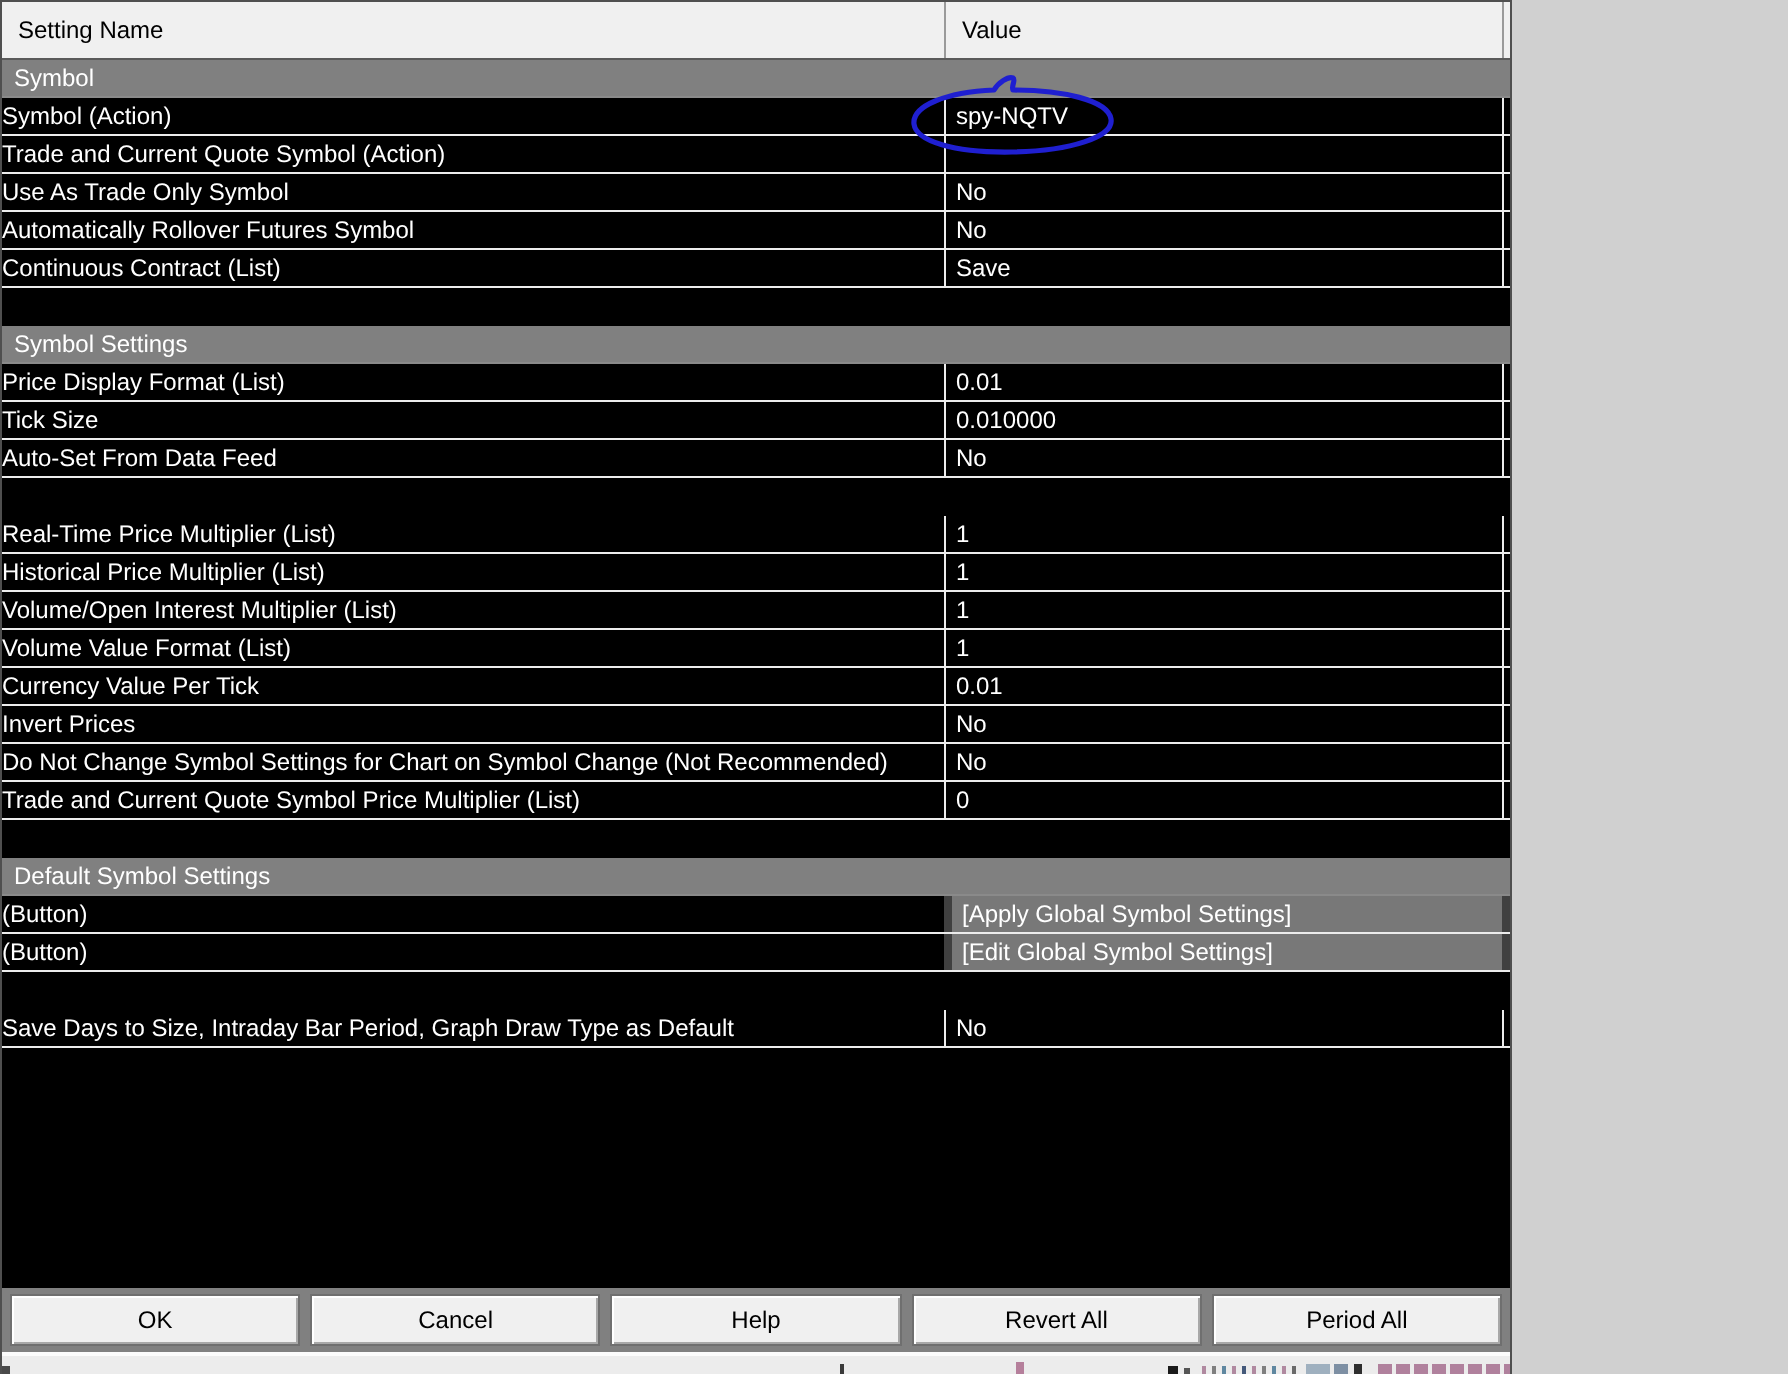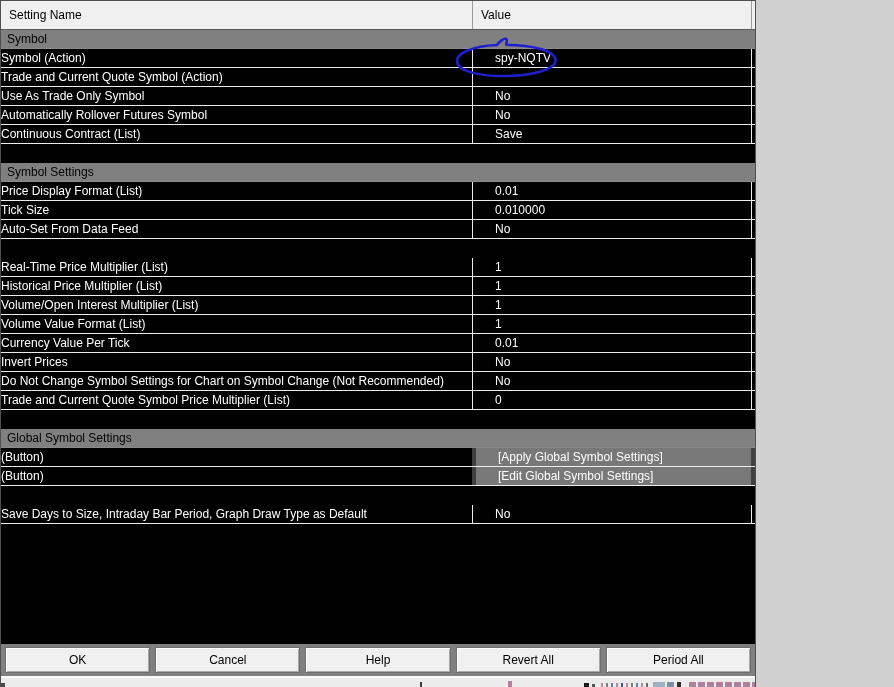--- a/index.html
+++ b/index.html
@@ -38,30 +38,30 @@
     color:#fff;
   }
   .row.item{ border-bottom:1px solid #ececec; background:#000; }
   .row.item .cell + .cell{ border-left:1px solid #ececec; }
   .cell{
     display:flex; align-items:center;
     padding-left:0;
     white-space:nowrap; overflow:visible;
     position:relative;
   }
-  .cell.val{ padding-left:22px; }
+  .cell.val{ padding-left:5px; }
 
   .row.section{
     display:block;
     background:#808080;
     border-bottom:1px solid #8a8a8a;
   }
   .row.section .section-label{
     display:flex; align-items:center; height:100%;
-    padding-left:6px; color:#000000;
+    padding-left:6px; color:#ffffff;
   }
   .row.spacer{ display:block; background:#000; border:none; }
 
   .row.btnrow{ border-bottom:1px solid #ececec; background:#000; }
   .row.btnrow .cell + .cell{ border-left:4px solid #404040; }
   .row.btnrow .cell.val{ background:#787878; }
 
   .circle-annot{
     position:absolute;
     left:-21px; top:-12px;
@@ -233,21 +233,21 @@
       </div>
       <div class="row item">
         <div class="cell name">Trade and Current Quote Symbol Price Multiplier (List)</div>
         <div class="cell val">
           <span>0</span>
         </div>
         <div class="cell orig"></div>
       </div>
       <div class="row spacer"></div>
       <div class="row section">
-        <div class="section-label">Global Symbol Settings</div>
+        <div class="section-label">Default Symbol Settings</div>
       </div>
       <div class="row btnrow">
         <div class="cell name">(Button)</div>
         <div class="cell val">
           <span>[Apply Global Symbol Settings]</span>
         </div>
         <div class="cell orig"></div>
       </div>
       <div class="row btnrow">
         <div class="cell name">(Button)</div>

